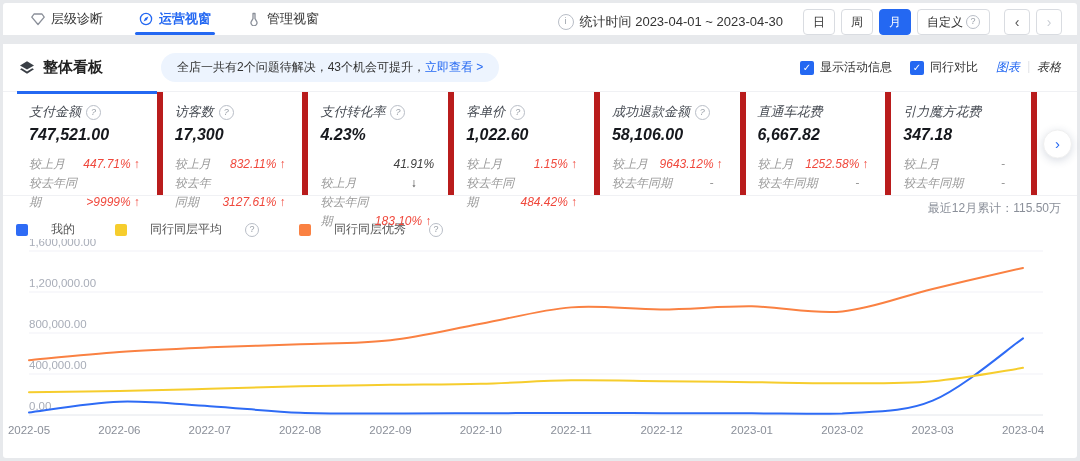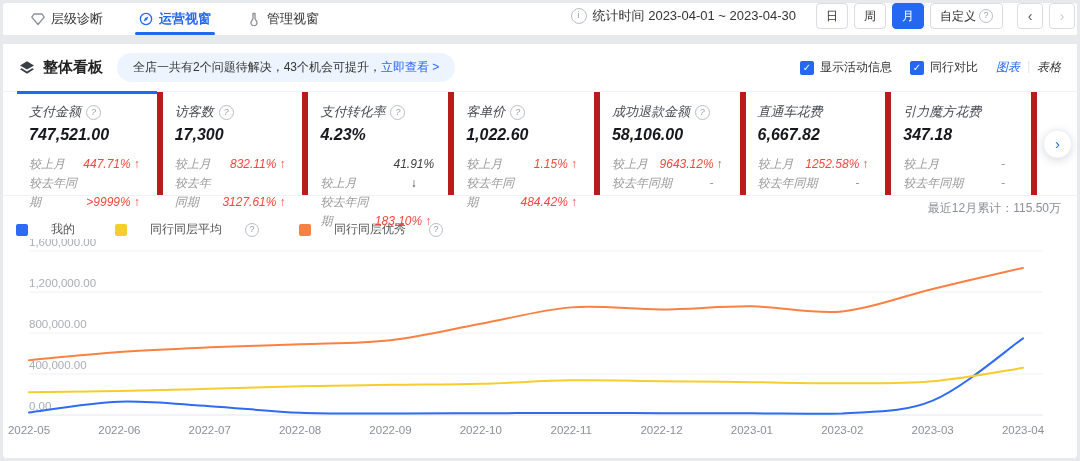--- a/index.html
+++ b/index.html
@@ -1,38 +1,38 @@
 <!DOCTYPE html>
 <html><head>
 <meta charset="utf-8">
 <style>
   html,body{margin:0;padding:0;width:1080px;height:461px;overflow:hidden;
     background:#e7e9ec;font-family:"Liberation Sans","DejaVu Sans",sans-serif;color:#333;}
   .frame{position:absolute;left:3px;top:3px;right:3px;bottom:3px;}
   
-  .topbar{height:32px;background:#fff;border-radius:3px 3px 0 0;display:flex;align-items:flex-start;padding:0 2px 0 28px;box-sizing:border-box;}
+  .topbar{height:32px;background:#fff;border-radius:3px 3px 0 0;display:flex;align-items:flex-end;padding:0 15px 0 28px;box-sizing:border-box;}
   .tabs{display:flex;height:100%;gap:36px;}
   .tab{display:flex;align-items:center;gap:6px;font-size:13px;color:#333;height:100%;position:relative;cursor:pointer;}
   .tab .ticon{width:14px;height:14px;display:inline-flex;}
   .tab.active{color:#2468f2;font-weight:bold;}
   .tab.active::after{content:"";position:absolute;left:-4px;right:-4px;bottom:0;height:3px;background:#2468f2;border-radius:2px;}
   .topbar-right{margin-left:auto;display:flex;align-items:center;gap:6px;}
   .stat-time{display:flex;align-items:center;gap:6px;font-size:13px;color:#333;margin-right:14px;}
   .circle-i{display:inline-block;width:14px;height:14px;border:1px solid #b9bec7;border-radius:50%;
     color:#9aa0a8;font-size:9px;line-height:13px;text-align:center;flex:0 0 auto;}
   .range-btn{min-width:16px;height:26px;line-height:24px;padding:0 9px;border:1px solid #d9dce1;border-radius:4px;
     font-size:12px;color:#333;background:#fff;text-align:center;cursor:pointer;display:inline-flex;align-items:center;gap:3px;box-sizing:border-box;}
   .range-btn.active{background:#2468f2;border-color:#2468f2;color:#fff;}
   .nav-btn{width:26px;height:26px;border:1px solid #d9dce1;border-radius:4px;background:#fff;
     font-size:14px;line-height:24px;text-align:center;color:#555;cursor:pointer;box-sizing:border-box;}
   .nav-btn.disabled{color:#c9cdd4;}
   .nav-group{display:flex;gap:6px;margin-left:8px;}
   
   .panel{position:absolute;top:41px;left:0;right:0;bottom:0;background:#fff;border-radius:0 0 3px 3px;}
-  .board-header{height:47px;display:flex;align-items:center;padding:0 16px;box-sizing:border-box;}
+  .board-header{height:47px;display:flex;align-items:center;padding:0 16px;box-sizing:border-box;gap:44px;}
   .board-title{display:flex;align-items:center;gap:8px;font-size:15px;font-weight:bold;color:#222;}
   .notice{margin-left:14px;background:#edf4fe;border-radius:15px;padding:6px 16px;font-size:12px;color:#333;display:flex;align-items:center;}
   .notice-link{color:#2468f2;cursor:pointer;}
   .header-right{margin-left:auto;display:flex;align-items:center;gap:18px;font-size:12px;color:#333;}
   .chk-item{display:flex;align-items:center;gap:6px;cursor:pointer;}
   .checkbox{width:14px;height:14px;background:#2468f2;border-radius:2px;color:#fff;font-size:10px;line-height:14px;text-align:center;}
   .view-switch{display:flex;align-items:flex-start;gap:7px;font-style:italic;}
   .view-chart{color:#2468f2;cursor:pointer;}
   .view-sep{color:#e3e5e8;}
   .view-table{color:#333;cursor:pointer;}

